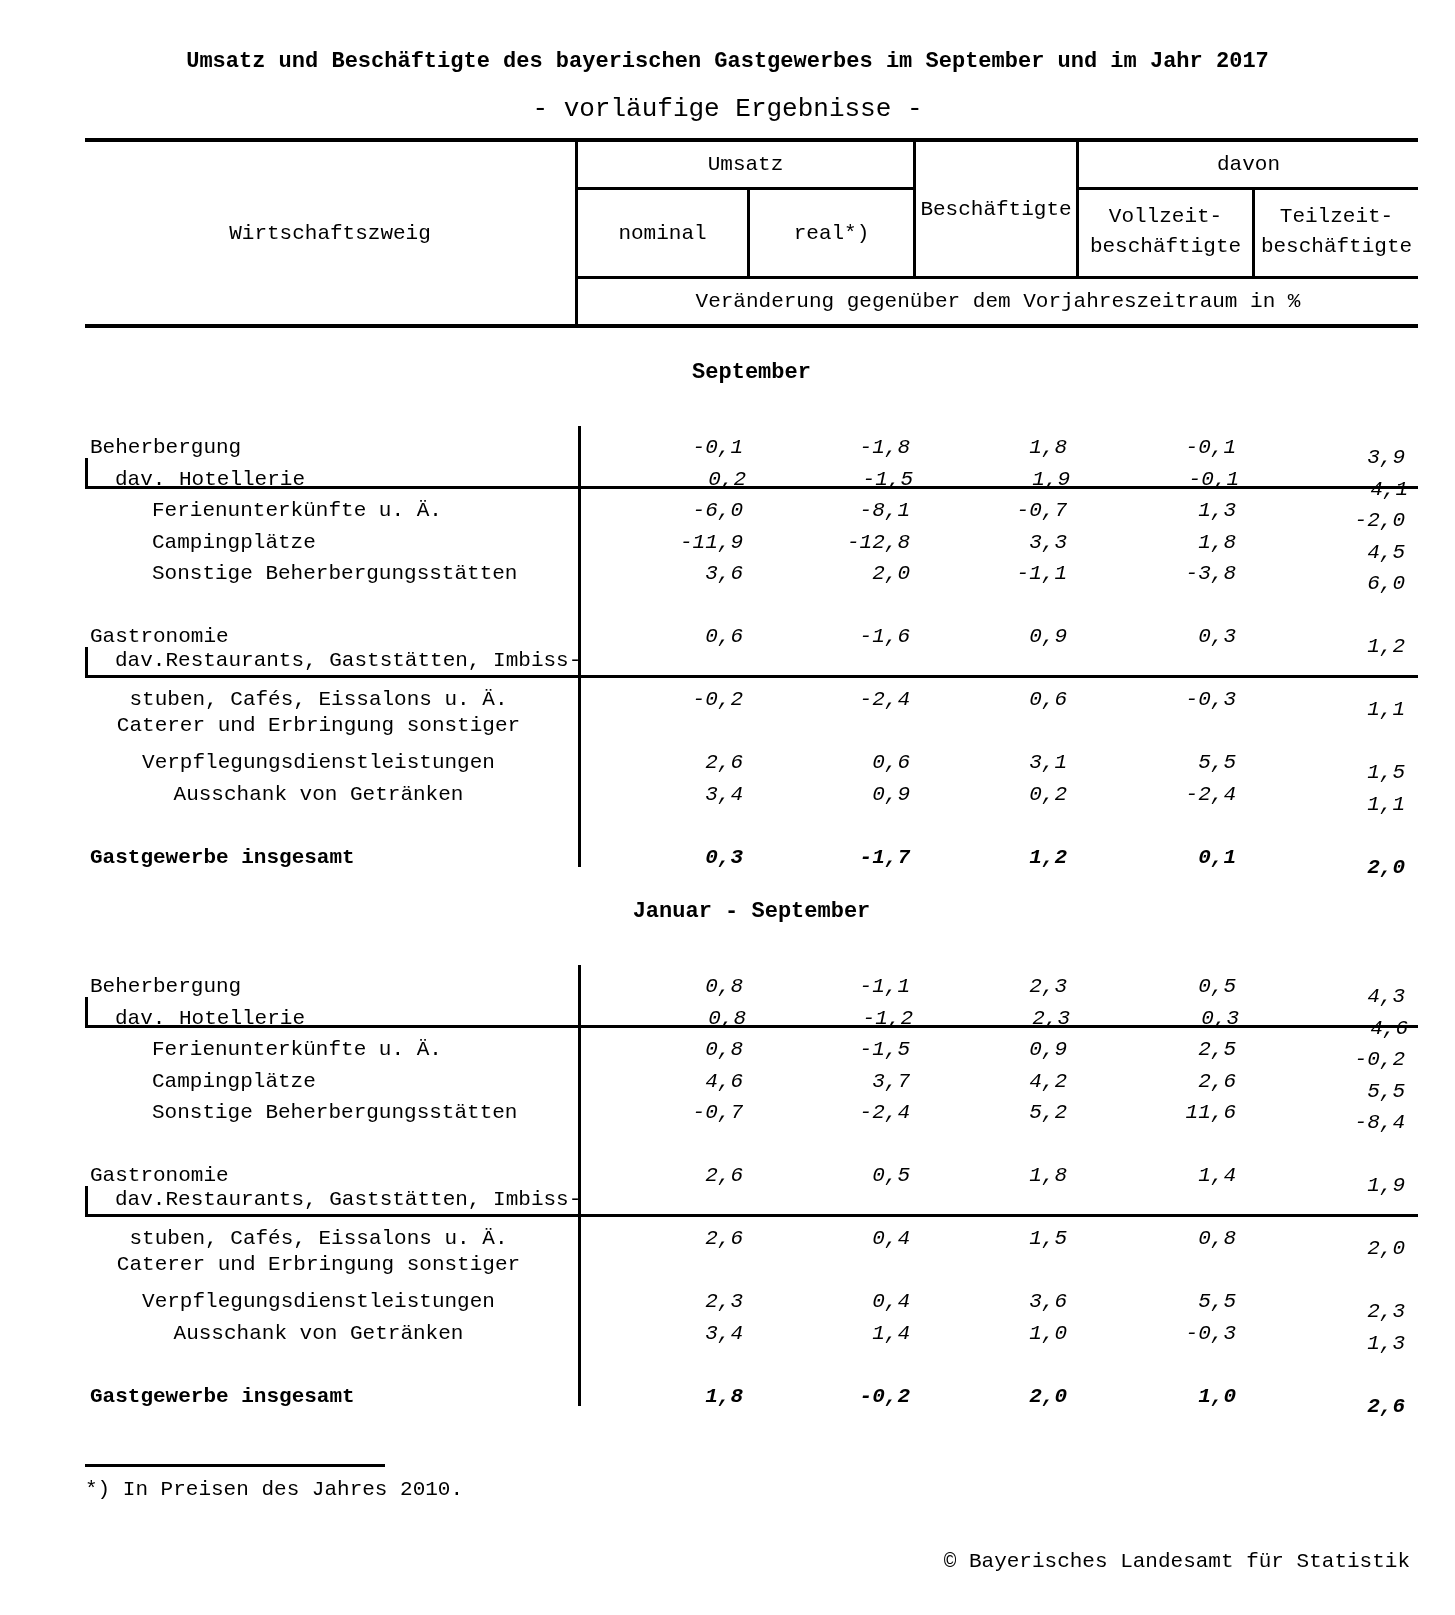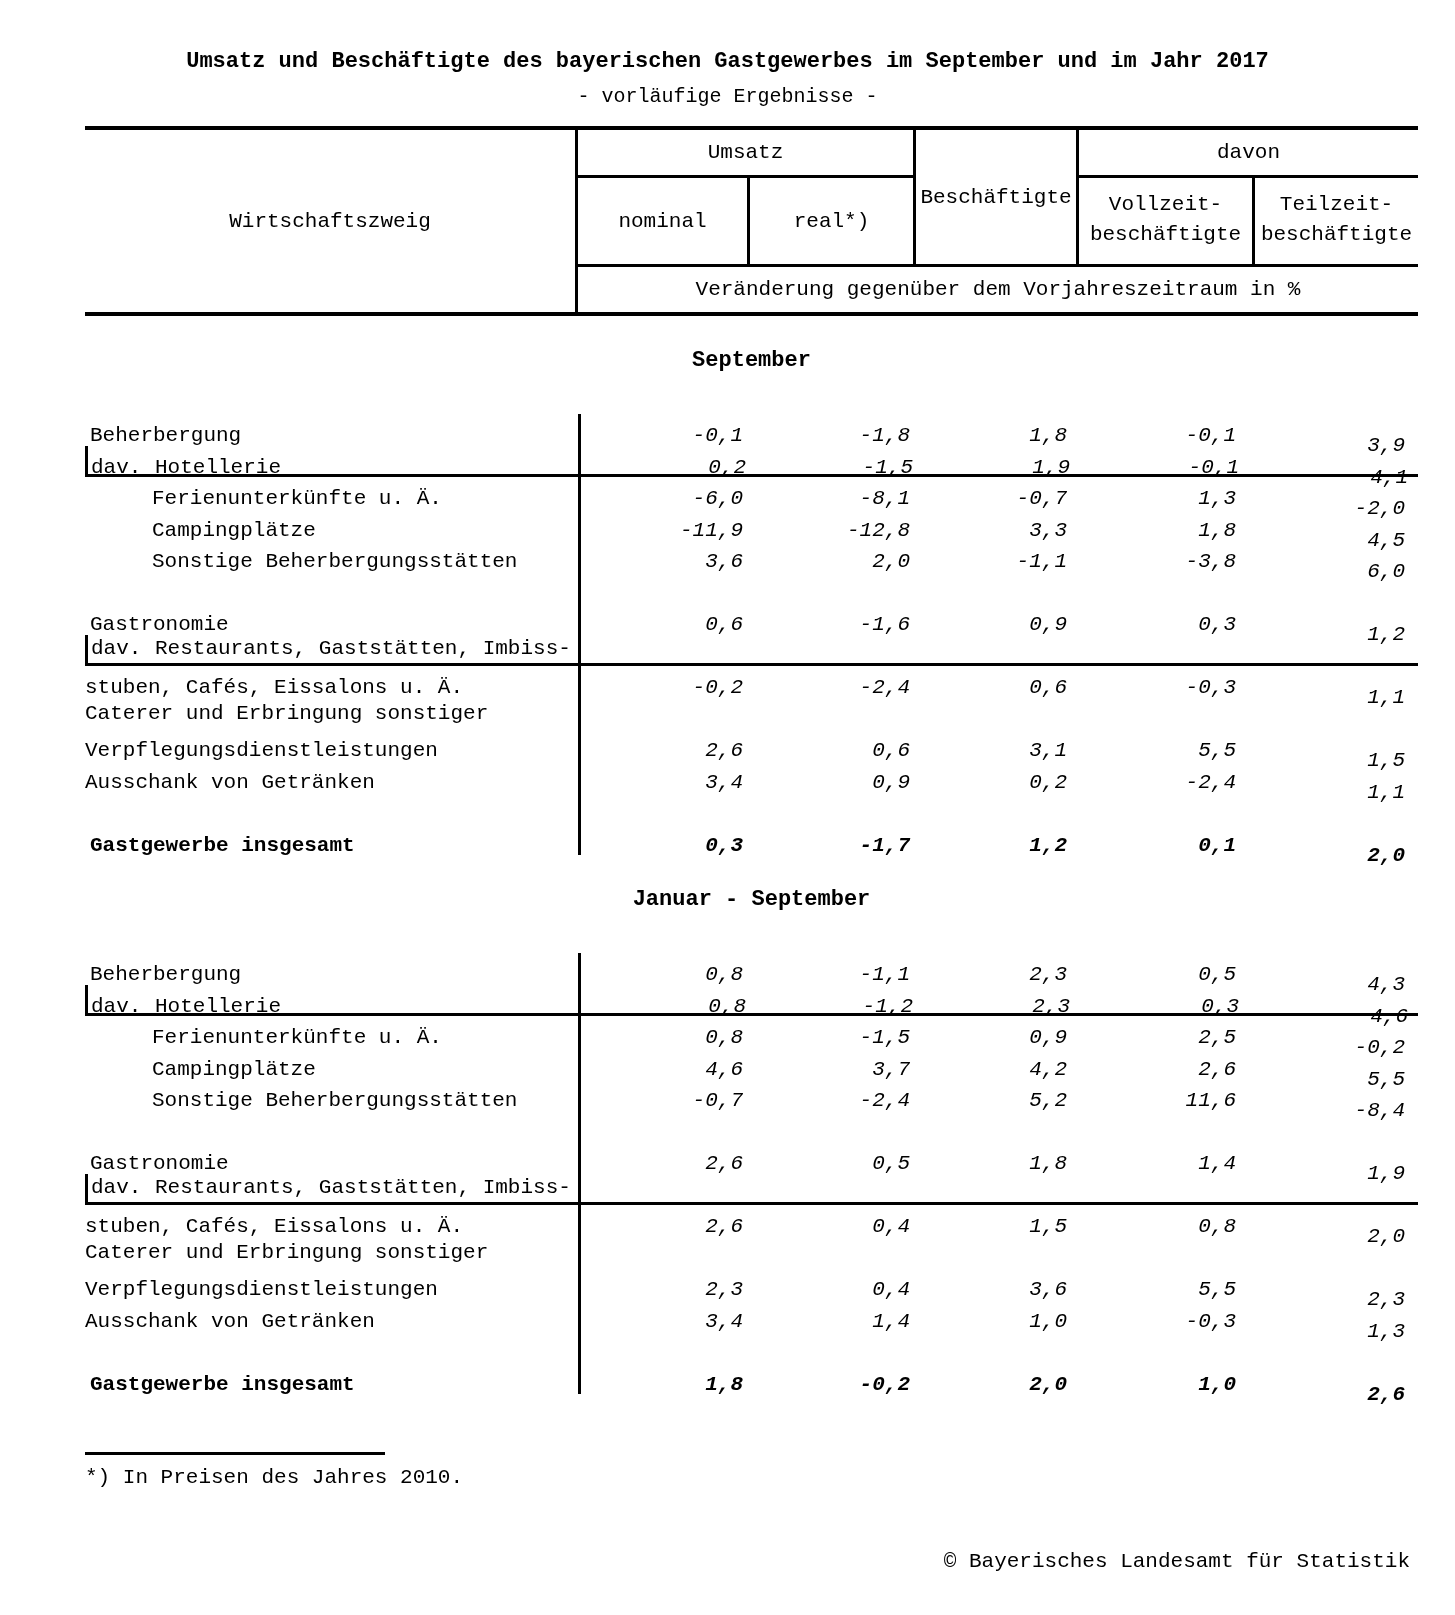--- a/index.html
+++ b/index.html
@@ -5,21 +5,21 @@
   * { margin:0; padding:0; box-sizing:border-box; }
   html,body { background:#ffffff; }
   body {
     width:1455px; height:1615px;
     color:#000;
     font-family:"Liberation Sans", sans-serif;
   }
   .page { position:relative; width:1455px; height:1615px; overflow:hidden; background:#fff;font-family:Liberation Mono, monospace; }
 
   .title { margin-top:48px; text-align:center; font-size:22px; font-weight:bold; line-height:28px; }
-  .subtitle { margin-top:8px; text-align:center; font-size:20px; line-height:26px; }
+  .subtitle { margin-top:20px; text-align:center; font-size:26px; line-height:26px; }
 
   .table { margin:16px 0 0 85px; width:1333px; }
 
   
   .thead {
     display:grid;
     grid-template-columns:493px 169px 166px 163px 176px 166px;
     grid-template-rows:48px 86px 48px;
     grid-template-areas:
       "ind ums ums bes dav dav"
@@ -46,24 +46,24 @@
   .rows { position:relative; }
   .vline { position:absolute; left:493px; top:0; bottom:0; width:3px; background:#000; }
   .row {
     display:grid;
     grid-template-columns:493px 169px 166px 163px 176px 166px;
     height:31.5px;
     align-items:center;
     font-size:21px;
   }
   .cell.label { padding-left:5px; white-space:nowrap; }
-  .label.dav-row { padding-left:3px; display:flex; align-items:center; }
+  .label.dav-row { padding-left:3px; display:flex; align-items:center;margin-left:24px; }
   .dav-prefix { display:inline-block; width:64px; }
   .label.sub { padding-left:67px; }
-  .label.cont { text-align:left; padding-right:26px; padding-left:0; display:block; }
+  .label.cont { text-align:center; padding-right:26px; padding-left:0; display:block; }
   .row.total .label { font-weight:bold; }
   .cell.val { font-style:italic; text-align:right; white-space:nowrap; }
   .row.total .val { font-weight:bold; }
   .v0 { padding-right:4px; }
   .v1 { padding-right:3px; }
   .v2 { padding-right:9px; }
   .v3 { padding-right:16px; }
   .v4 { padding-right:13px;margin-top:20px; }
 
   

